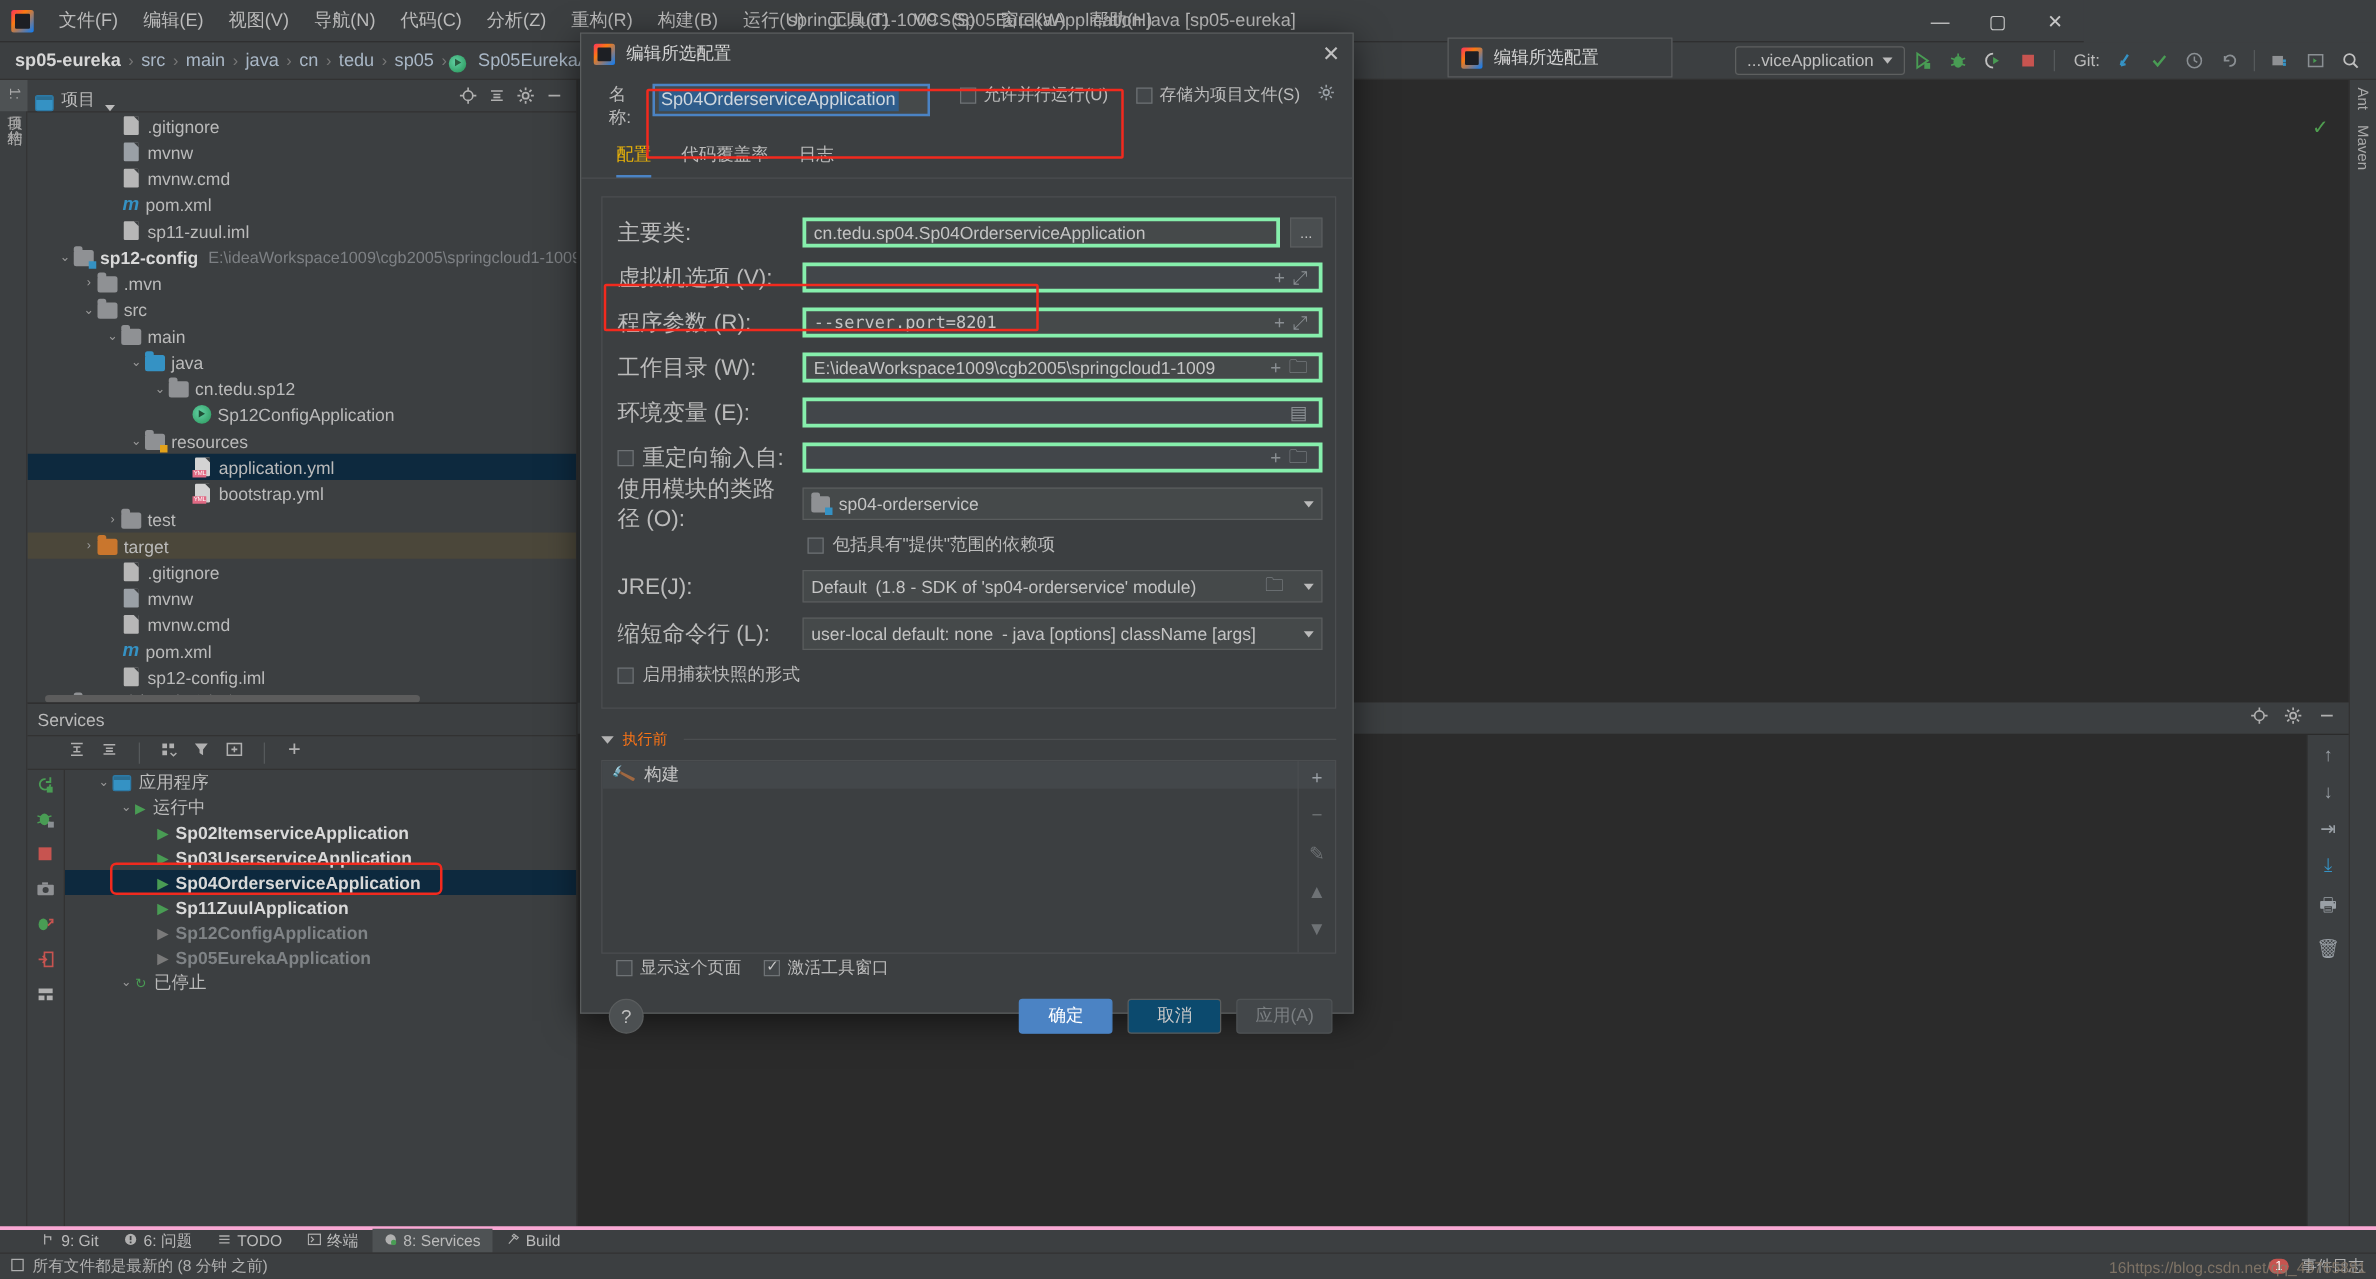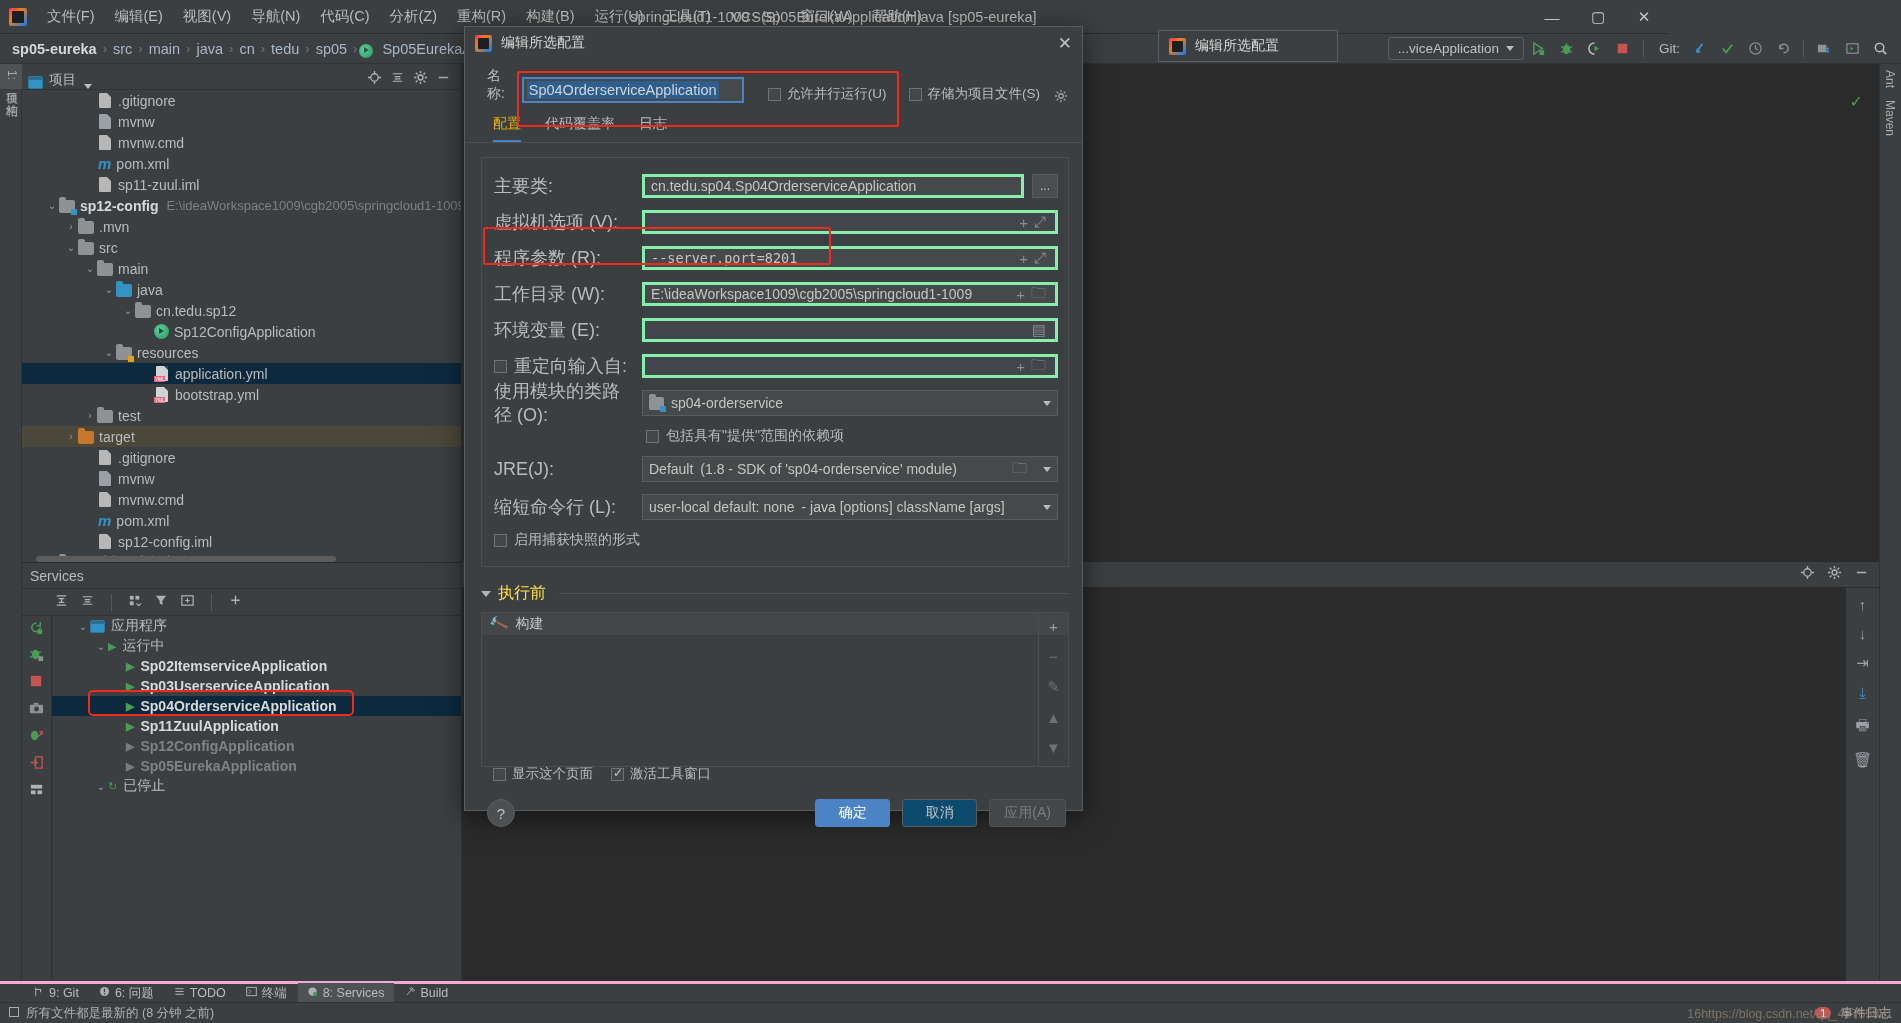--- a/index.html
+++ b/index.html
@@ -197,21 +197,21 @@
   .dialog {
     position:absolute; left:464px; top:26px; width:619px; height:785px;
     background:#3c3f41; border:1px solid #5a5d5e; box-shadow:0 6px 26px rgba(0,0,0,.55);
   }
   .dlg-head { height:32px; display:flex; align-items:center; padding:0 10px; }
   .dlg-head .t { font-size:14px; color:#d6d6d6; margin-left:9px; }
   .dlg-close { margin-left:auto; font-size:17px; color:#c0c0c0; line-height:1; }
   .dlg-ico { width:17px;height:17px;border-radius:2px;background:linear-gradient(135deg,#fe315d 0%,#f97a12 35%,#087cfa 100%);position:relative;}
   .dlg-ico::after{content:"";position:absolute;left:3px;top:3px;right:3px;bottom:3px;background:#1d1f24;border-radius:1px;}
 
-  .name-row { display:flex; align-items:flex-end; padding:8px 14px 0 22px; gap:10px; }
+  .name-row { display:flex; align-items:flex-start; padding:8px 14px 0 22px; gap:10px; }
   .lbl-name { font-size:14px; color:#bbbbbb; width:58px; }
   .name-input {
     flex:0 0 222px; height:26px; background:#45494a; border:2px solid #4b83c4;
     display:flex; align-items:center; padding:0 3px;
   }
   .name-input .sel-text {
     background:#2f5d8c; color:#cfd6dd; font-size:14.5px; padding:1px 2px;
   }
   .cb { width:13px;height:13px;border:1px solid #6e7275; background:#43474a; display:inline-block; position:relative; flex:0 0 13px;}
   .cb.on::after { content:"✓"; position:absolute; left:1px; top:-3px; font-size:12px; color:#c7c7c7; }
@@ -246,21 +246,21 @@
     flex:1; height:26px; background:#45494a; border:1px solid #5a5d5e;
     display:flex; align-items:center; padding:0 6px; font-size:14px; color:#c5c5c5; gap:7px;
   }
   .fsel .arrow { margin-left:auto; width:0;height:0;border-left:4px solid transparent;border-right:4px solid transparent;border-top:5px solid #bbb;}
   .modico { width:15px;height:13px;background:#8f9194;border-radius:2px;position:relative;flex:0 0 15px;}
   .modico::before{content:"";position:absolute;left:0;top:-3px;width:7px;height:4px;background:#8f9194;border-radius:2px 2px 0 0;}
   .modico::after{content:"";position:absolute;right:-2px;bottom:-2px;width:6px;height:6px;background:#3592c4;}
   .sub-cb { display:flex; align-items:center; gap:7px; padding-left:164px; height:28px; font-size:14px; color:#bbbbbb; }
 
   .before-sec { position:absolute; left:16px; top:556px; width:588px; }
-  .sec-head { display:flex; align-items:center; gap:7px; font-size:16px; color:#fde047; }
+  .sec-head { display:flex; align-items:center; gap:7px; font-size:12px; color:#f97316; }
   .sec-head .line { flex:1; height:1px; background:#4b4e50; margin-left:6px; }
   .tri { width:0;height:0;border-left:5px solid transparent;border-right:5px solid transparent;border-top:6px solid #b3b3b3; }
   .before-list {
     margin-top:8px; height:155px; border:1px solid #4b4e50; background:#3c3f41; position:relative;
   }
   .bl-row { display:flex; align-items:center; gap:8px; height:22px; padding-left:8px; font-size:14px; color:#c5c5c5; background:#43474a; }
   .hammer { color:#499c54; font-size:14px; transform:rotate(-20deg); }
   .bl-rail { position:absolute; right:0; top:0; bottom:0; width:30px; border-left:1px solid #4b4e50; display:flex; flex-direction:column; align-items:center; gap:13px; padding-top:5px; color:#9aa0a6; font-size:15px;}
 
   .foot-cbs { position:absolute; left:28px; top:738px; display:flex; align-items:flex-start; gap:18px; }

